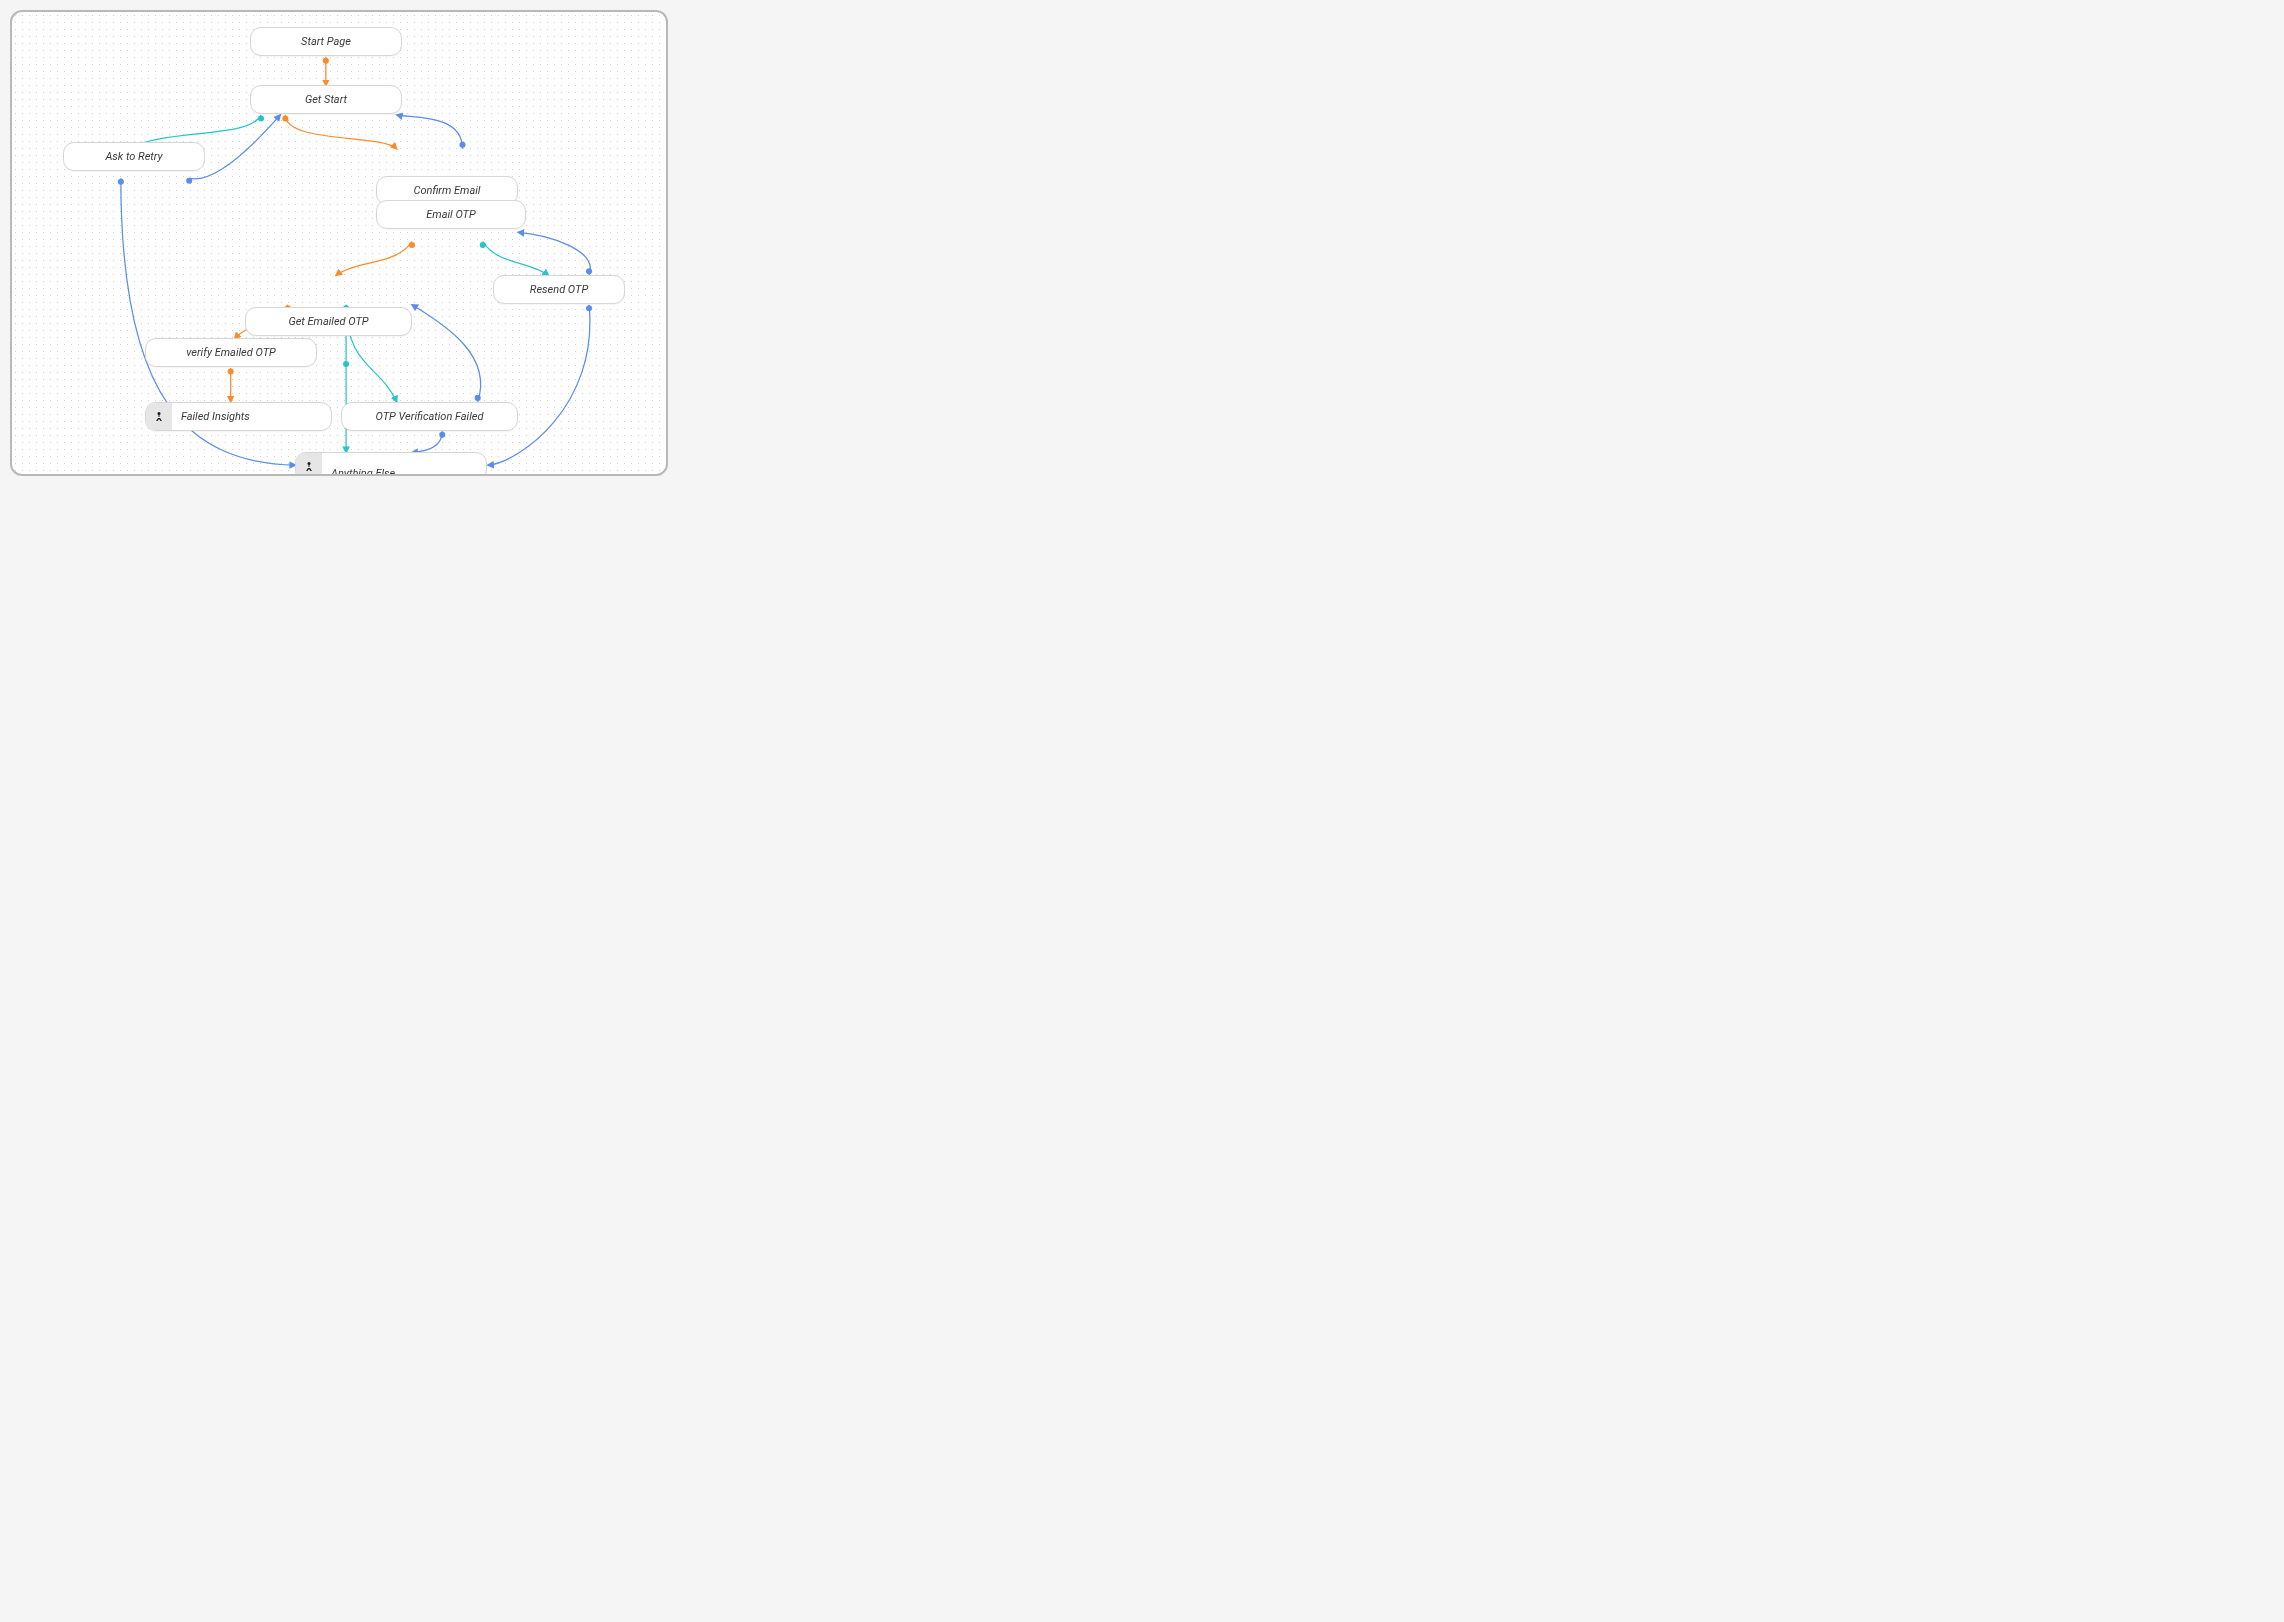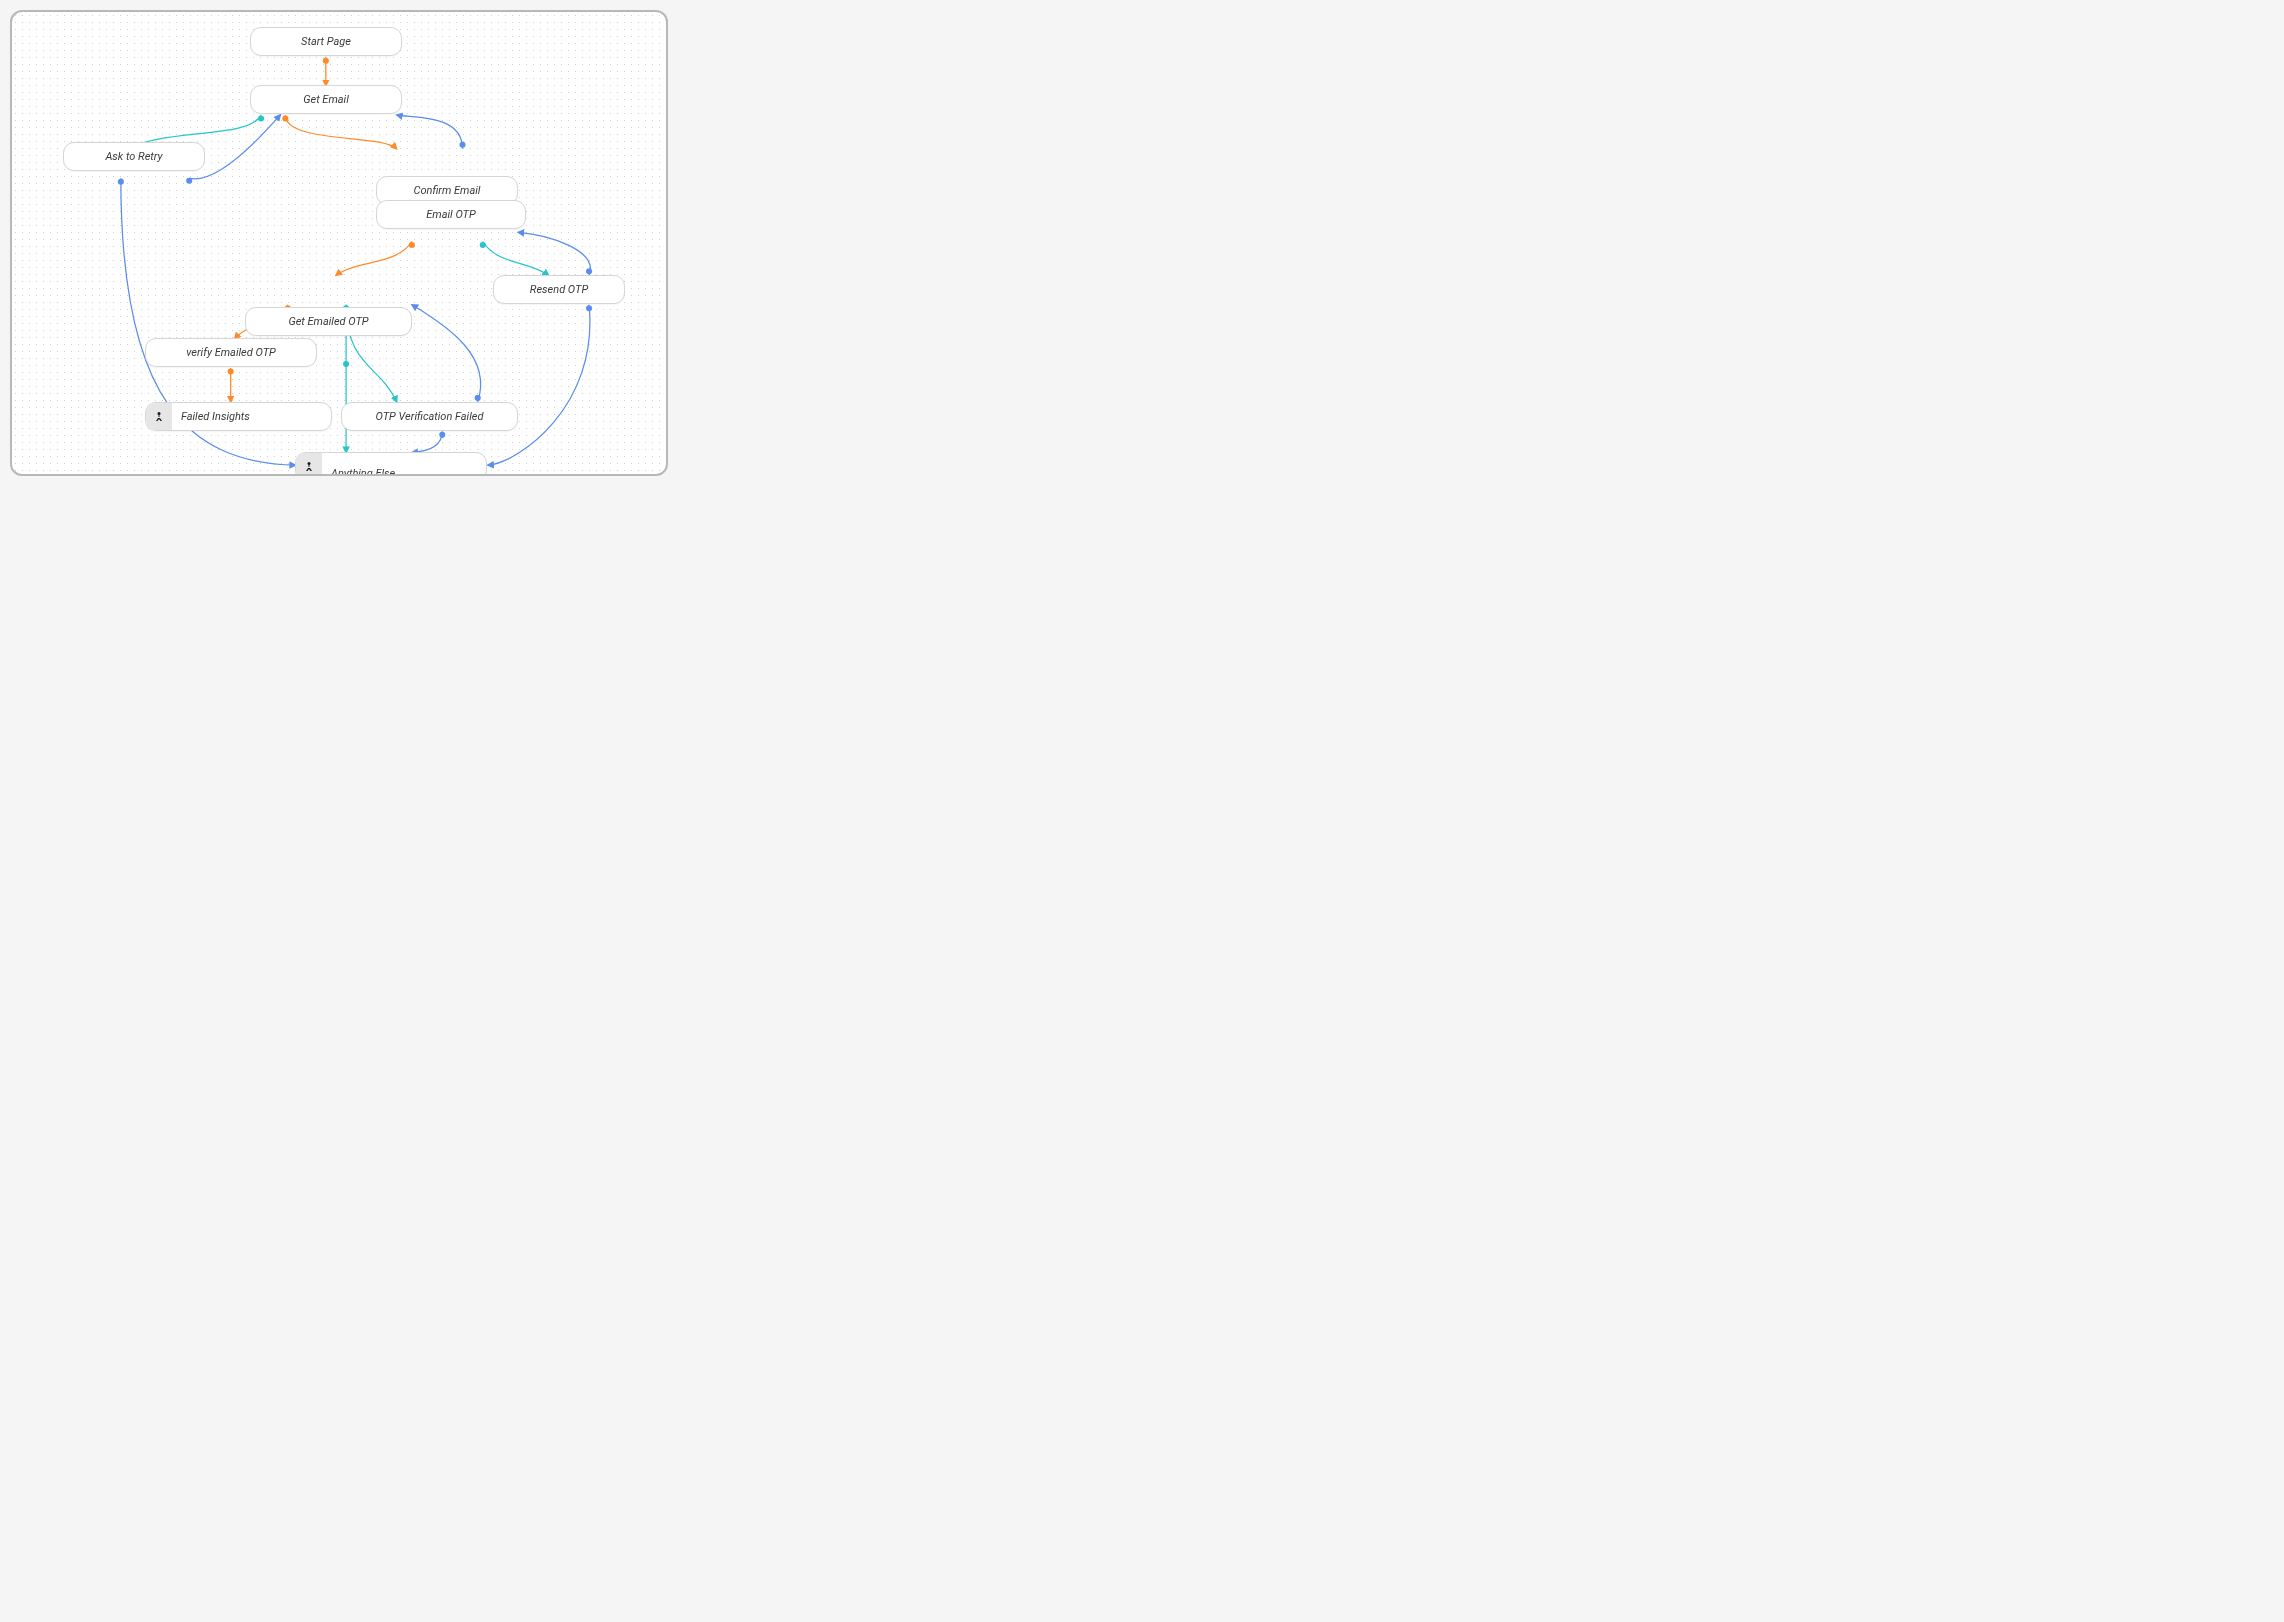--- a/index.html
+++ b/index.html
@@ -114,21 +114,21 @@
       <circle cx="850" cy="835" r="6" fill="#5a8dee"></circle>
       <path d="M1140 520 C1160 470 1060 440 1000 435" fill="none" stroke="#5a8dee" stroke-width="2.5" marker-end="url(#arrow-blue)"></path>
       <circle cx="1140" cy="512" r="6" fill="#5a8dee"></circle>
       <path d="M1140 578 C1160 780 1000 890 940 895" fill="none" stroke="#5a8dee" stroke-width="2.5" marker-end="url(#arrow-blue)"></path>
       <circle cx="1140" cy="585" r="6" fill="#5a8dee"></circle>
     </svg>
 <div class="node" style="left: 238px; top: 15px; width: 152px;">
       <span>Start Page</span>
     </div>
     <div class="node" style="left: 238px; top: 73px; width: 152px;">
-      <span>Get Email</span>
+      <span>Get Start</span>
     </div>
     <div class="node" style="left: 51px; top: 130px; width: 142px;">
       <span>Ask to Retry</span>
     </div>
     <div class="node" style="left: 364px; top: 137px; width: 142px; margin-top: 27px;">
       <span>Confirm Email</span>
     </div>
     <div class="node" style="left: 364px; top: 188px; width: 150px;">
       <span>Email OTP</span>
     </div>

